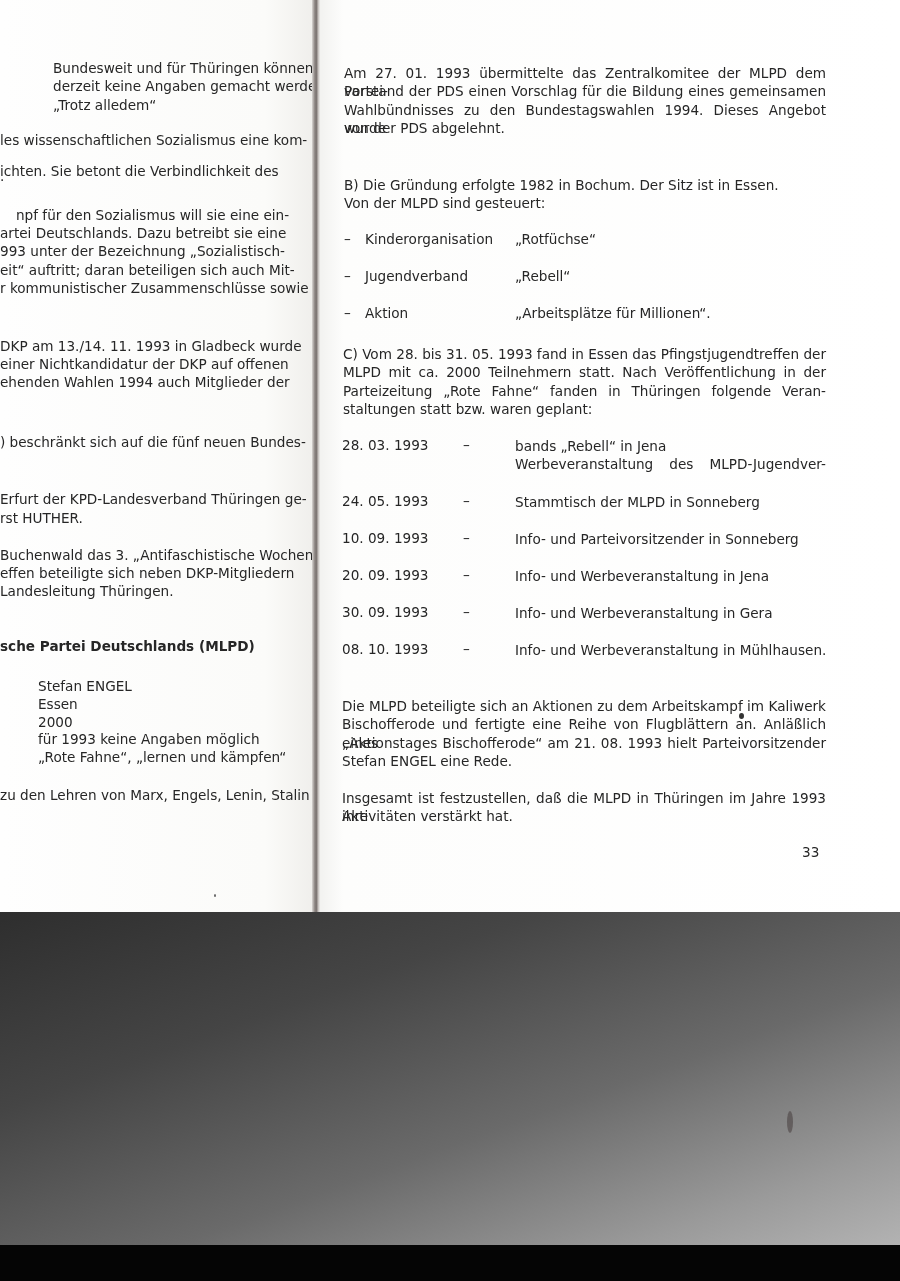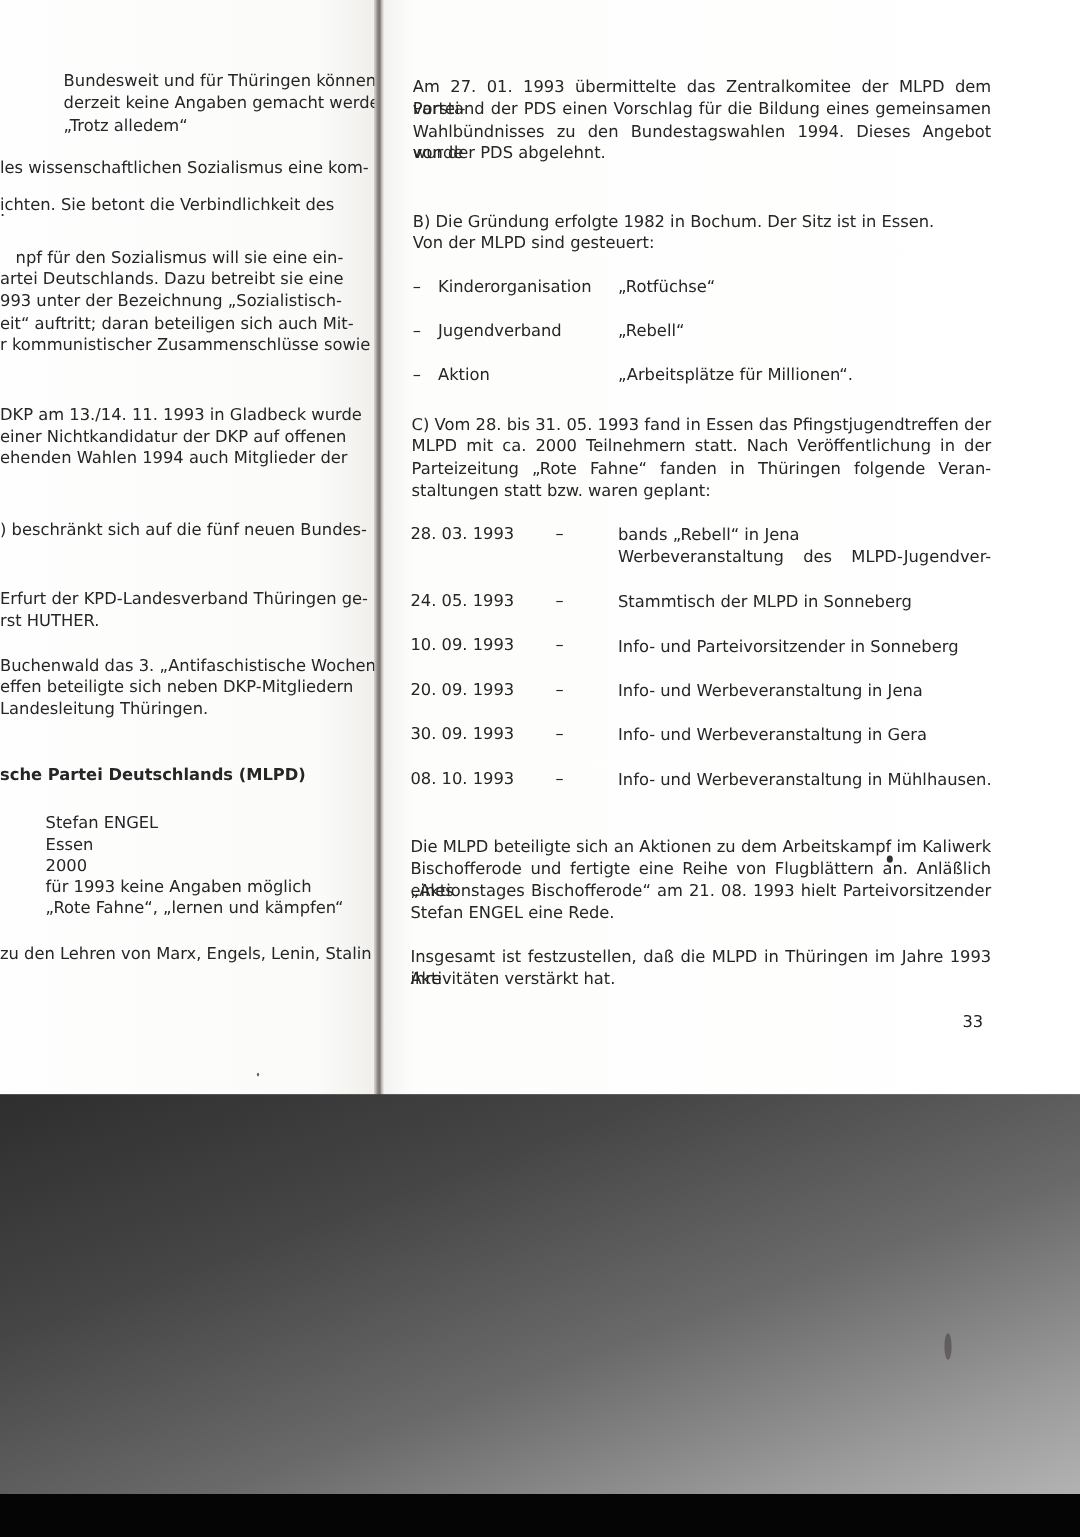--- a/index.html
+++ b/index.html
@@ -4,21 +4,21 @@
 <style>
   html, body { margin: 0; padding: 0; }
   body {
     width: 900px; height: 1281px; position: relative; overflow: hidden;
     background: #000;
     font-family: "DejaVu Sans", "Liberation Sans", sans-serif;
     color: #222;
   }
   .spread {
     position: absolute; left: 0; top: 0; width: 900px; height: 912px;
-    background: #a3a3a3;
+    background: #0ea5e9;
   }
   .left-page {
     position: absolute; left: 0; top: 0; width: 312px; height: 912px;
     background: linear-gradient(to right, #fefefe 0%, #fbfbf9 85%, #f0efec 100%);
   }
   .spine {
     position: absolute; left: 312px; top: 0; width: 8px; height: 912px;
     background: linear-gradient(to right, #d9d6d3, #8c8582 35%, #7a7370 55%, #c9c4c1 80%, #eeeeec);
   }
   .right-page {
@@ -59,21 +59,21 @@
 
   <div class="left-page">
     <div class="txt" style="left:53px;top:59px;">Bundesweit und für Thüringen können</div>
     <div class="txt" style="left:53px;top:77px;">derzeit keine Angaben gemacht werden.</div>
     <div class="txt" style="left:53px;top:96px;">„Trotz alledem“</div>
 
     <div class="txt" style="left:0;top:131px;">les wissenschaftlichen Sozialismus eine kom-</div>
     <div class="txt" style="left:0;top:162px;">ichten.  Sie  betont  die  Verbindlichkeit  des</div>
     <div class="txt" style="left:0;top:167px;">.</div>
 
-    <div class="txt" style="left:13px;top:206px;">npf  für  den  Sozialismus  will  sie  eine  ein-</div>
+    <div class="txt" style="left:0;top:206px;padding-left:16px;">npf  für  den  Sozialismus  will  sie  eine  ein-</div>
     <div class="txt" style="left:0;top:224px;">artei  Deutschlands.  Dazu  betreibt  sie  eine</div>
     <div class="txt" style="left:0;top:242px;">993  unter  der  Bezeichnung  „Sozialistisch-</div>
     <div class="txt" style="left:0;top:261px;">eit“ auftritt; daran beteiligen sich auch Mit-</div>
     <div class="txt" style="left:0;top:279px;">r kommunistischer Zusammenschlüsse sowie</div>
 
     <div class="txt" style="left:0;top:337px;">DKP am 13./14. 11. 1993 in Gladbeck wurde</div>
     <div class="txt" style="left:0;top:355px;">einer  Nichtkandidatur  der  DKP  auf  offenen</div>
     <div class="txt" style="left:0;top:373px;">ehenden  Wahlen  1994  auch  Mitglieder  der</div>
 
     <div class="txt" style="left:0;top:433px;">) beschränkt sich auf die fünf neuen Bundes-</div>

